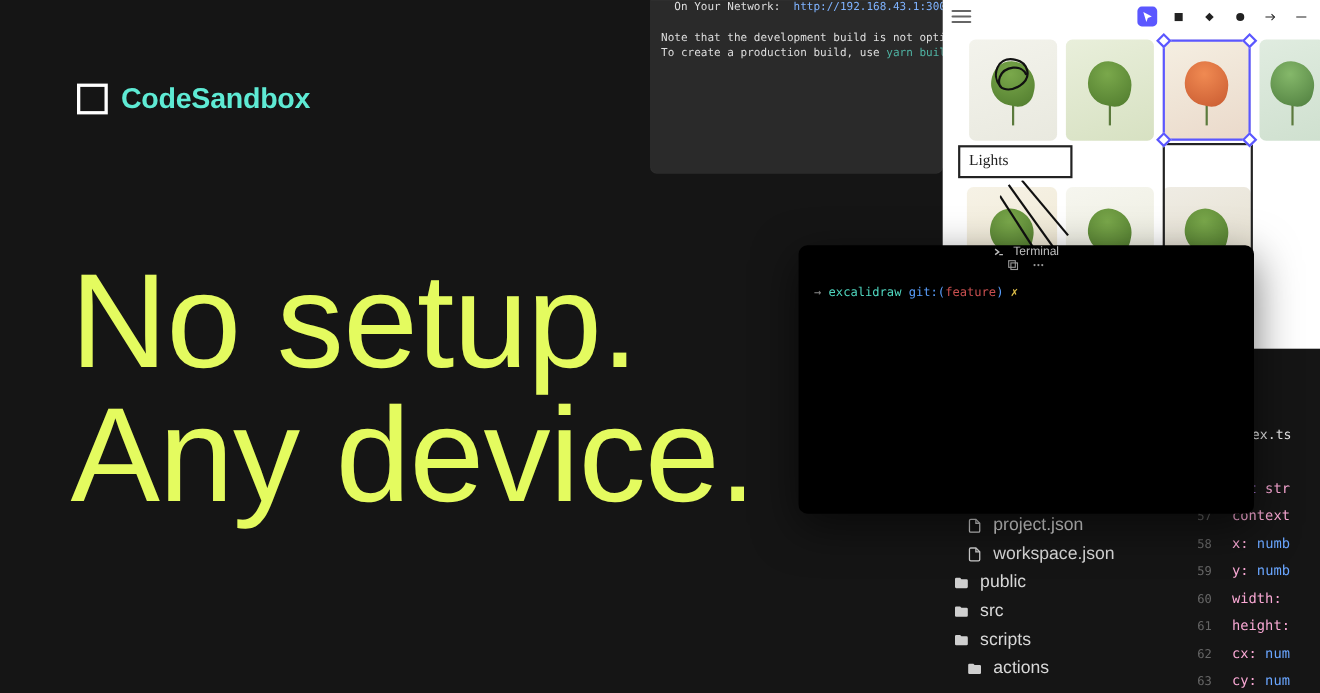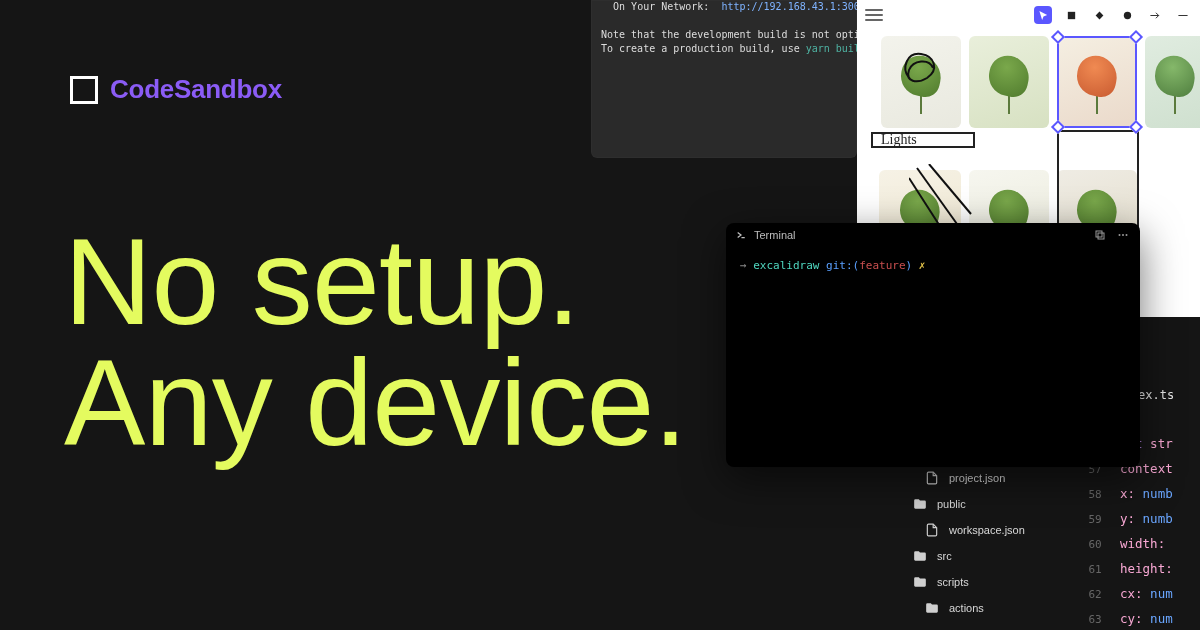--- a/index.html
+++ b/index.html
@@ -2,35 +2,35 @@
 <html><head>
 <meta charset="utf-8">
 <style>
   * { margin: 0; padding: 0; box-sizing: border-box; }
   html, body { width: 1200px; height: 630px; overflow: hidden; background: #151515; font-family: -apple-system, BlinkMacSystemFont, "Segoe UI", Helvetica, Arial, sans-serif; }
   .stage { position: relative; width: 1200px; height: 630px; }
 
   
   .logo { position: absolute; left: 70px; top: 74px; display: flex; align-items: center; gap: 12px; }
   .logo-mark { width: 28px; height: 28px; border: 3px solid #fff; }
-  .logo-word { color: #8b5cf6; font-size: 26px; font-weight: 600; letter-spacing: -0.01em; }
-
-  
-  .headline { position: absolute; left: 64px; top: 222px; color: #E4FB5F; font-weight: 400; letter-spacing: -0.045em; line-height: 0.99; }
+  .logo-word { color: #5eead4; font-size: 26px; font-weight: 600; letter-spacing: -0.01em; }
+
+  
+  .headline { position: absolute; left: 64px; top: 232px; color: #E4FB5F; font-weight: 400; letter-spacing: -0.045em; line-height: 0.99; }
   .headline div { font-size: 122px; }
 
   
   .devterm { position: absolute; left: 591px; top: 0; width: 266px; height: 158px; background: #2A2A2A; color: #ddd; font-family: Menlo, Consolas, monospace; font-size: 10px; padding: 0 10px; line-height: 14px; border-radius: 0 0 6px 6px; overflow: hidden; box-shadow: inset 0 0 0 1px rgba(255,255,255,0.02); }
   .devterm .row { white-space: pre; }
   .devterm .addr { color: #7fb3ff; }
   .devterm .yarn { color: #4fb3a3; }
   .devterm .gap { height: 14px; }
 
   
-  .files { position: absolute; left: 901px; top: 451px; width: 215px; color: #cfcfcf; font-size: 11px; }
+  .files { position: absolute; left: 855px; top: 451px; width: 215px; color: #cfcfcf; font-size: 16px; }
   .files .hr { height: 2px; width: 18px; background: #888; border-radius: 2px; margin-left: 6px; margin-bottom: 12px; }
   .files .item { display: flex; align-items: center; gap: 10px; height: 26px; padding-left: 24px; }
   .files .item.folder { padding-left: 12px; }
   .files .ico { width: 14px; height: 14px; display: inline-flex; align-items: center; justify-content: center; color: #cfcfcf; flex: 0 0 14px; }
   .files .label { color: #d8d8d8; }
 
   
   .editor { position: absolute; left: 1062px; top: 388px; width: 200px; color: #ddd; font-family: Menlo, Consolas, monospace; font-size: 12.5px; }
   .editor .tab { display: flex; align-items: center; gap: 8px; color: #e5e5e5; font-size: 12px; margin-bottom: 34px; padding-left: 60px; }
   .editor .tabdot { width: 8px; height: 8px; border-radius: 50%; border: 2px solid #aaa; box-sizing: border-box; opacity:.0;}
@@ -61,27 +61,27 @@
   .canvas .plant::after { content:""; position:absolute; left:50%; top:12px; width:40px; height:40px; border-radius:50% 60% 40% 55%; background: radial-gradient(circle at 40% 30%, #7aa84b, #4f7a2d); transform:translateX(-50%) rotate(12deg);}
   .canvas .t3 .plant::after{ background: radial-gradient(circle at 40% 30%, #f08a52, #c85a30);}
   .canvas .t4 .plant::after{ background: radial-gradient(circle at 40% 30%, #85b86a, #4e7d3e);}
   .canvas .sel { position: absolute; left: 200px; top: 36px; width: 80px; height: 92px; border: 2px solid #5b57ff; border-radius: 6px; }
   .canvas .handle { position: absolute; width: 10px; height: 10px; background:#fff; border:2px solid #5b57ff; transform: rotate(45deg);}
   .canvas .handle.h1 { left: -6px; top: -6px; }
   .canvas .handle.h2 { right: -6px; top: -6px; }
   .canvas .handle.h3 { left: -6px; bottom: -6px; }
   .canvas .handle.h4 { right: -6px; bottom: -6px; }
   .canvas .scribble { position: absolute; left: 42px; top: 48px; width: 44px; height: 38px; }
-  .canvas .lights { position: absolute; left: 14px; top: 132px; width: 104px; height: 16px; border: 2px solid #222; display: flex; align-items: center; padding-left: 8px; font-family: "Comic Sans MS", "Segoe Script", cursive; font-size: 14px; color: #222; background: #fff; }
+  .canvas .lights { position: absolute; left: 14px; top: 132px; width: 104px; height: 30px; border: 2px solid #222; display: flex; align-items: center; padding-left: 8px; font-family: "Comic Sans MS", "Segoe Script", cursive; font-size: 14px; color: #222; background: #fff; }
   .canvas .bigframe { position: absolute; left: 200px; top: 130px; width: 82px; height: 170px; border: 2px solid #222; }
   .canvas .arrows { position: absolute; left: 52px; top: 164px; }
 
   
   .term { position: absolute; left: 726px; top: 223px; width: 414px; height: 244px; background: #000; border-radius: 8px; box-shadow: 0 12px 40px rgba(0,0,0,0.55); overflow: hidden; }
-  .term .titlebar { height: 24px; display: flex; align-items: center; justify-content: space-between; padding: 0 10px; color: #bdbdbd; font-size: 11px; }
+  .term .titlebar { height: 24px; display: flex; align-items: center; justify-content: space-between; padding: 0 10px; color: #bdbdbd; font-size: 11px; flex-direction: column; }
   .term .tab { display: flex; align-items: center; gap: 8px; }
   .term .actions { display: flex; align-items: center; gap: 10px; color: #999; }
   .term .body { padding: 12px 14px; font-family: Menlo, Consolas, monospace; font-size: 11px; color: #ddd; }
   .term .arrow { color: #888; }
   .term .dir { color: #4fd6bf; }
   .term .git { color: #5aa0ff; }
   .term .branch { color: #c94f4f; }
   .term .dirty { color: #e2c24a; }
 </style>
 </head>
@@ -110,36 +110,36 @@
     <div class="hr"></div>
     <div class="item">
       <span class="ico">
           <svg width="14" height="14" viewBox="0 0 24 24" fill="none" stroke="currentColor" stroke-width="2">
             <path d="M14 2H6a2 2 0 0 0-2 2v16a2 2 0 0 0 2 2h12a2 2 0 0 0 2-2V8z"></path>
             <polyline points="14 2 14 8 20 8"></polyline>
           </svg>
         </span>
       <span class="label">project.json</span>
     </div>
-    <div class="item folder">
-      <span class="ico">
-          <svg width="14" height="14" viewBox="0 0 24 24" fill="currentColor">
-            <path d="M10 4H4a2 2 0 0 0-2 2v12a2 2 0 0 0 2 2h16a2 2 0 0 0 2-2V8a2 2 0 0 0-2-2h-8l-2-2z"></path>
-          </svg>
-        </span>
-      <span class="label">public</span>
-    </div>
     <div class="item">
       <span class="ico">
           <svg width="14" height="14" viewBox="0 0 24 24" fill="none" stroke="currentColor" stroke-width="2">
             <path d="M14 2H6a2 2 0 0 0-2 2v16a2 2 0 0 0 2 2h12a2 2 0 0 0 2-2V8z"></path>
             <polyline points="14 2 14 8 20 8"></polyline>
           </svg>
         </span>
       <span class="label">workspace.json</span>
+    </div>
+    <div class="item folder">
+      <span class="ico">
+          <svg width="14" height="14" viewBox="0 0 24 24" fill="currentColor">
+            <path d="M10 4H4a2 2 0 0 0-2 2v12a2 2 0 0 0 2 2h16a2 2 0 0 0 2-2V8a2 2 0 0 0-2-2h-8l-2-2z"></path>
+          </svg>
+        </span>
+      <span class="label">public</span>
     </div>
     <div class="item folder">
       <span class="ico">
           <svg width="14" height="14" viewBox="0 0 24 24" fill="currentColor">
             <path d="M10 4H4a2 2 0 0 0-2 2v12a2 2 0 0 0 2 2h16a2 2 0 0 0 2-2V8a2 2 0 0 0-2-2h-8l-2-2z"></path>
           </svg>
         </span>
       <span class="label">src</span>
     </div>
     <div class="item folder">

